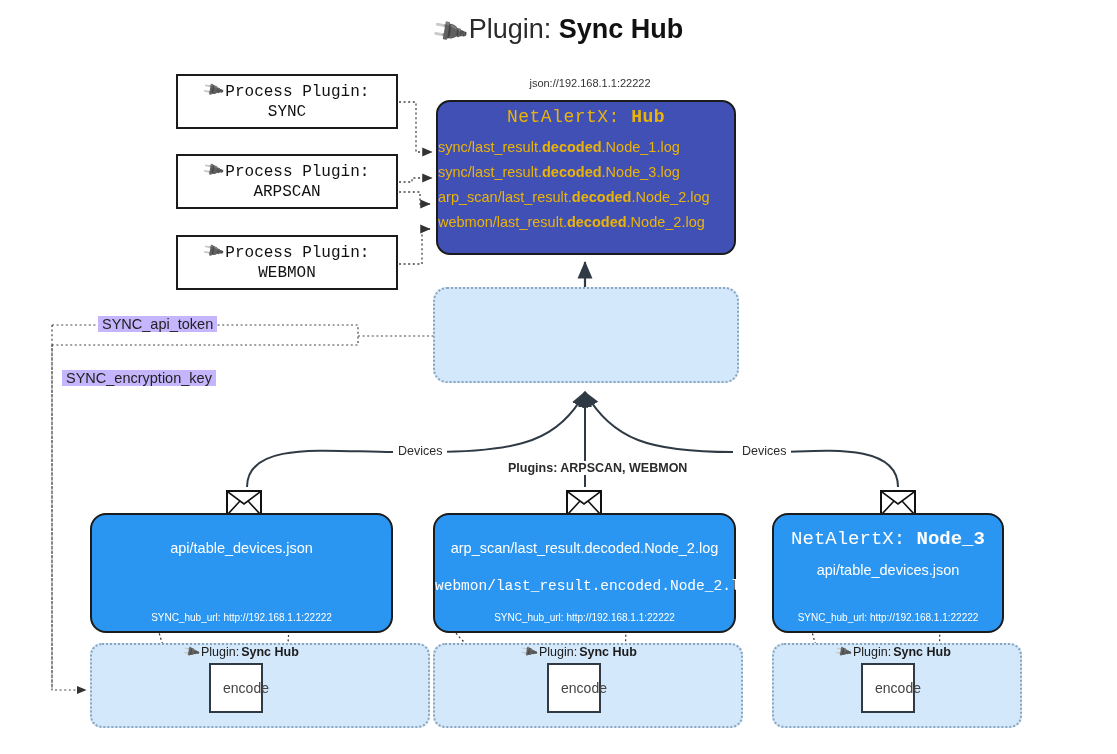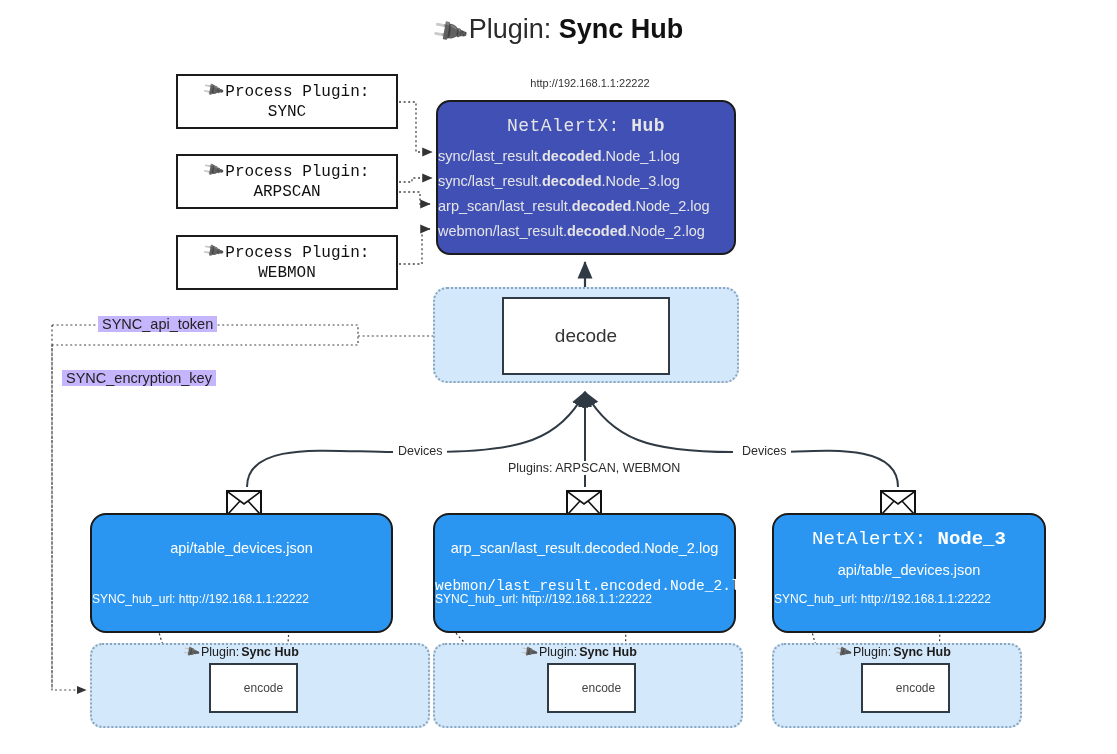--- a/index.html
+++ b/index.html
@@ -22,21 +22,21 @@
             font-family:"Liberation Mono","DejaVu Sans Mono",monospace;font-size:16px;color:#111;
             display:flex;flex-direction:column;align-items:center;justify-content:center;line-height:1.25;}
   .proc-box .l1{display:flex;align-items:center;gap:2px;}
   .proc-box .plug{font-size:15px;display:inline-block;transform:rotate(-35deg);}
   #proc-sync{left:176px;top:74px;}
   #proc-arpscan{left:176px;top:154px;}
   #proc-webmon{left:176px;top:235px;}
 
   
   #hub-box{left:436px;top:100px;width:300px;height:155px;background:#4150b5;border:2px solid #1b1b1b;
-           border-radius:14px;color:#e5e5e5;padding-top:14px;box-sizing:border-box;}
+           border-radius:14px;color:#eab308;padding-top:5px;box-sizing:border-box;}
   #hub-box .hub-title{text-align:center;font-family:"Liberation Mono","DejaVu Sans Mono",monospace;
            font-size:18px;letter-spacing:.5px;margin-bottom:8px;}
   #hub-box .hub-title b{font-weight:bold;}
   #hub-box .logline{font-size:14.5px;text-align:left;line-height:1.72;white-space:nowrap;}
   #hub-box .logline b{font-weight:bold;}
 
   
   #decode-wrap{left:433px;top:287px;width:306px;height:96px;background:#d4e8fb;
                border:2px dotted #8aa6bf;border-radius:14px;box-sizing:border-box;}
   #decode-box{left:502px;top:297px;width:168px;height:78px;background:#fff;border:2px solid #2f3a44;
@@ -45,47 +45,47 @@
 
   
   .key-label{font-size:14.5px;color:#222;background:#c4b5fd;padding:0 4px;}
   #lbl-api-token{left:98px;top:316px;}
   #lbl-enc-key{left:62px;top:370px;}
 
   
   .edge-label{font-size:12.5px;color:#2b2b2b;background:#fff;padding:0 5px;text-align:center;}
   #lbl-dev-left{left:393px;top:444px;}
   #lbl-dev-right{left:737px;top:444px;}
-  #lbl-plugins{left:503px;top:461px;}
+  #lbl-plugins{left:503px;top:461px;font-weight:bold;}
 
   
   .node-box{width:303px;height:120px;background:#2b96f1;border:2.5px solid #1b1b1b;border-radius:16px;
             box-sizing:border-box;color:#fff;padding-top:13px;}
   .node-box .nt{text-align:center;font-family:"Liberation Mono","DejaVu Sans Mono",monospace;font-size:19px;}
   .node-box .nt b{font-weight:bold;}
   .node-box .nline{text-align:center;font-size:14.5px;line-height:1.55;margin-top:9px;white-space:nowrap;}
   .node-box .nline.tight{margin-top:16px;font-family:Liberation Mono, monospace;}
-  .node-box .nurl{position:absolute;left:0;bottom:25px;width:100%;text-align:left;font-size:12px;}
+  .node-box .nurl{position:absolute;left:0;bottom:8px;width:100%;text-align:center;font-size:10px;}
   #node1{left:90px;top:513px;}
   #node2{left:433px;top:513px;}
-  #node3{left:772px;top:513px;width:274px;}
+  #node3{left:772px;top:513px;width:232px;}
 
   
   .envelope{width:36px;height:26px;background:#fff;border:2px solid #111;box-sizing:border-box;}
   #env1{left:226px;top:490px;}
   #env2{left:566px;top:490px;}
   #env3{left:880px;top:490px;}
 
   
   .enc-wrap{height:85px;background:#d4e8fb;border:2px dotted #8aa6bf;border-radius:12px;box-sizing:border-box;}
   #enc-wrap1{left:90px;top:643px;width:340px;}
   #enc-wrap2{left:433px;top:643px;width:310px;}
   #enc-wrap3{left:772px;top:643px;width:250px;}
-  .enc-box{width:89px;height:50px;background:#fff;border:2px solid #2f3a44;display:flex;
-           align-items:center;justify-content:center;font-size:12px;color:#444;padding-left:20px;}
+  .enc-box{width:54px;height:50px;background:#fff;border:2px solid #2f3a44;display:flex;
+           align-items:center;justify-content:center;font-size:14px;color:#444;padding-left:20px;}
   #enc-box1{left:209px;top:663px;}
   #enc-box2{left:547px;top:663px;}
   #enc-box3{left:861px;top:663px;}
   .enc-label{font-size:12.5px;color:#1b1b1b;white-space:nowrap;display:flex;align-items:center;gap:2px;}
   .enc-label .plug{font-size:12px;display:inline-block;transform:rotate(-35deg);}
   .enc-label b{font-weight:bold;}
   #enc-lbl1{left:184px;top:645px;}
   #enc-lbl2{left:522px;top:645px;}
   #enc-lbl3{left:836px;top:645px;}
 </style>
@@ -135,21 +135,21 @@
     <path d="M619,663 C634,640 624,590 590,527" fill="none" stroke="#333" stroke-width="1.2" stroke-dasharray="2,2.6"></path>
 
     <path d="M818,566 C802,600 806,655 847,688" fill="none" stroke="#333" stroke-width="1.2" stroke-dasharray="2,2.6" marker-end="url(#arrD)"></path>
     <path d="M933,663 C948,640 938,590 903,527" fill="none" stroke="#333" stroke-width="1.2" stroke-dasharray="2,2.6"></path>
   </svg>
 
   <div class="node" id="page-title">
     <span class="plug">🔌</span><span>Plugin: </span><b>Sync Hub</b>
   </div>
 
-  <div class="node" id="hub-url">http://192.168.1.1:22222</div>
+  <div class="node" id="hub-url">json://192.168.1.1:22222</div>
 
   <div class="node proc-box" id="proc-sync">
     <div class="l1">
         <span class="plug">🔌</span>
         <span>Process Plugin:</span>
       </div>
     <div>SYNC</div>
   </div>
   <div class="node proc-box" id="proc-arpscan">
     <div class="l1">
@@ -168,21 +168,20 @@
 
   <div class="node" id="hub-box">
     <div class="hub-title"><span>NetAlertX: </span><b>Hub</b></div>
     <div class="logline"><span>sync/last_result.</span><b>decoded</b><span>.Node_1.log</span></div>
     <div class="logline"><span>sync/last_result.</span><b>decoded</b><span>.Node_3.log</span></div>
     <div class="logline"><span>arp_scan/last_result.</span><b>decoded</b><span>.Node_2.log</span></div>
     <div class="logline"><span>webmon/last_result.</span><b>decoded</b><span>.Node_2.log</span></div>
   </div>
 
   <div class="node" id="decode-wrap"></div>
-  <div class="node" id="decode-box">decode</div>
 
   <div class="node key-label" id="lbl-api-token">SYNC_api_token</div>
   <div class="node key-label" id="lbl-enc-key">SYNC_encryption_key</div>
 
   <div class="node edge-label" id="lbl-dev-left">Devices</div>
   <div class="node edge-label" id="lbl-dev-right">Devices</div>
   <div class="node edge-label" id="lbl-plugins">Plugins: ARPSCAN, WEBMON</div>
 
   <div class="node envelope" id="env1">
     <svg width="32" height="22" viewBox="0 0 32 22">

